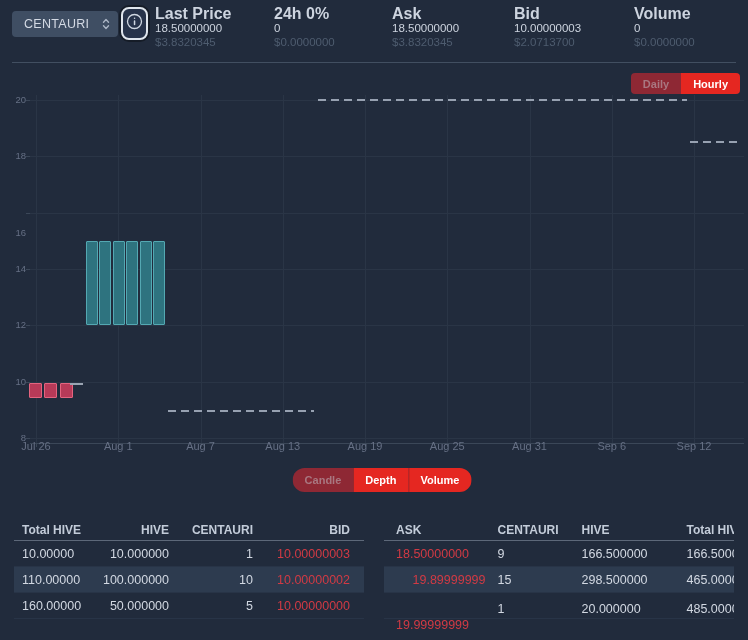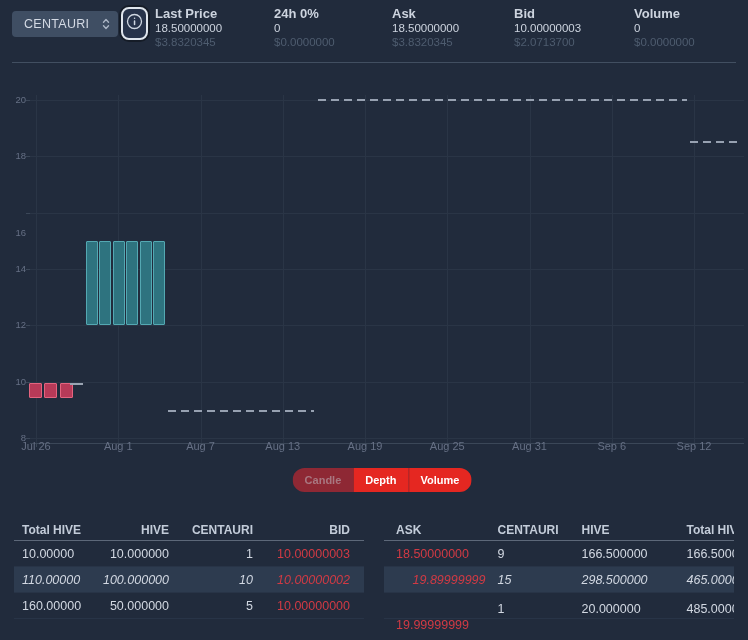--- a/index.html
+++ b/index.html
@@ -18,21 +18,21 @@
   }
   .pair-select .val{flex:1;font-size:12.5px;color:#d4dae4;letter-spacing:.3px;}
   .pair-select .chev{display:flex;flex-direction:column;align-items:center;line-height:5px;color:#aab5c4;font-size:8px;}
   .info-btn{
     position:absolute;left:121px;top:7px;width:27px;height:33px;
     border:2px solid #dfe5ec;border-radius:8px;background:#27334a;
     display:flex;align-items:center;justify-content:center;cursor:pointer;box-sizing:border-box;
     box-shadow:0 0 0 2px rgba(0,0,0,.35);
   }
   .stat{position:absolute;top:7px;}
-  .stat .lbl{font-size:13px;font-weight:bold;color:#cdd4df;line-height:14px;}
+  .stat .lbl{font-size:16px;font-weight:bold;color:#cdd4df;line-height:14px;}
   .stat .val{font-size:11.5px;color:#cdd4df;line-height:14px;}
   .stat .sub{font-size:11.5px;color:#4e5c6f;line-height:14px;}
   .divider{position:absolute;top:62px;left:12px;right:12px;height:1px;background:#424f61;}
   
   .chart-area{position:absolute;top:62px;left:0;right:0;height:400px;}
   .grid-h{position:absolute;left:30px;right:4px;height:1px;background:#2a3546;}
   .grid-v{position:absolute;top:33px;height:348px;width:1px;background:#2a3546;}
   .ylab{position:absolute;left:0;width:26px;text-align:right;font-size:9.5px;color:#667085;}
   .xlab{position:absolute;width:60px;text-align:center;font-size:11px;color:#667085;top:378px;}
   .ytick{position:absolute;left:26px;width:4px;height:1px;background:#3b4758;}
@@ -51,21 +51,21 @@
   .seg.bright + .seg.bright{box-shadow:inset 1px 0 0 rgba(0,0,0,.15);}
   .type-group{position:absolute;top:468px;left:50%;transform:translateX(-50%);margin-left:8px;display:flex;border-radius:12px;overflow:hidden;text-align:right;}
   .type-group .seg{height:24px;}
   
   .orders{position:absolute;top:519px;left:14px;right:14px;display:flex;gap:20px;}
   .book{flex:1;}
   .book .title{font-size:15px;font-weight:bold;color:#d6dce6;margin:0 0 10px 0;}
   .trow{display:grid;align-items:center;}
   .trow.head{height:21px;border-bottom:1px solid #5d6879;}
   .trow.body{height:25px;cursor:pointer;border-bottom:1px solid #283447;}
-  .trow.body.hl{background:#2d3b4f;font-style:italic;}
+  .trow.body.hl{background:#2d3b4f;}
   .tcell{font-size:12.5px;color:#d2d8e2;white-space:nowrap;overflow:hidden;box-sizing:border-box;}
   .trow.head .tcell{font-size:12px;font-weight:bold;color:#c3ccd9;}
   .tcell.red{color:#d13a44;}
 </style>
 </head>
 <body>
 
 <div class="topbar">
   <div class="pair-select" role="combobox">
     <span class="val">CENTAURI</span>
@@ -109,20 +109,24 @@
   <div class="stat" style="left:634px">
     <div class="lbl">Volume</div>
     <div class="val">0</div>
     <div class="sub">$0.0000000</div>
   </div>
 </div>
 <div class="divider"></div>
 
 <div class="chart-area" id="plot">
   <div class="axis-x"></div>
+  <div class="interval-group">
+    <span class="seg dark">Daily</span>
+    <span class="seg bright">Hourly</span>
+  </div>
 <div class="grid-h" style="top: 38px;"></div>
     <div class="ytick" style="top: 38px;"></div>
     <div class="ylab" style="top: 32px;">20</div>
     <div class="grid-h" style="top: 94.3px;"></div>
     <div class="ytick" style="top: 94.3px;"></div>
     <div class="ylab" style="top: 88.3px;">18</div>
     <div class="grid-h" style="top: 150.6px;"></div>
     <div class="ytick" style="top: 150.6px;"></div>
     <div class="ylab" style="top: 144.6px; margin-top: 20px;">16</div>
     <div class="grid-h" style="top: 206.9px;"></div>

